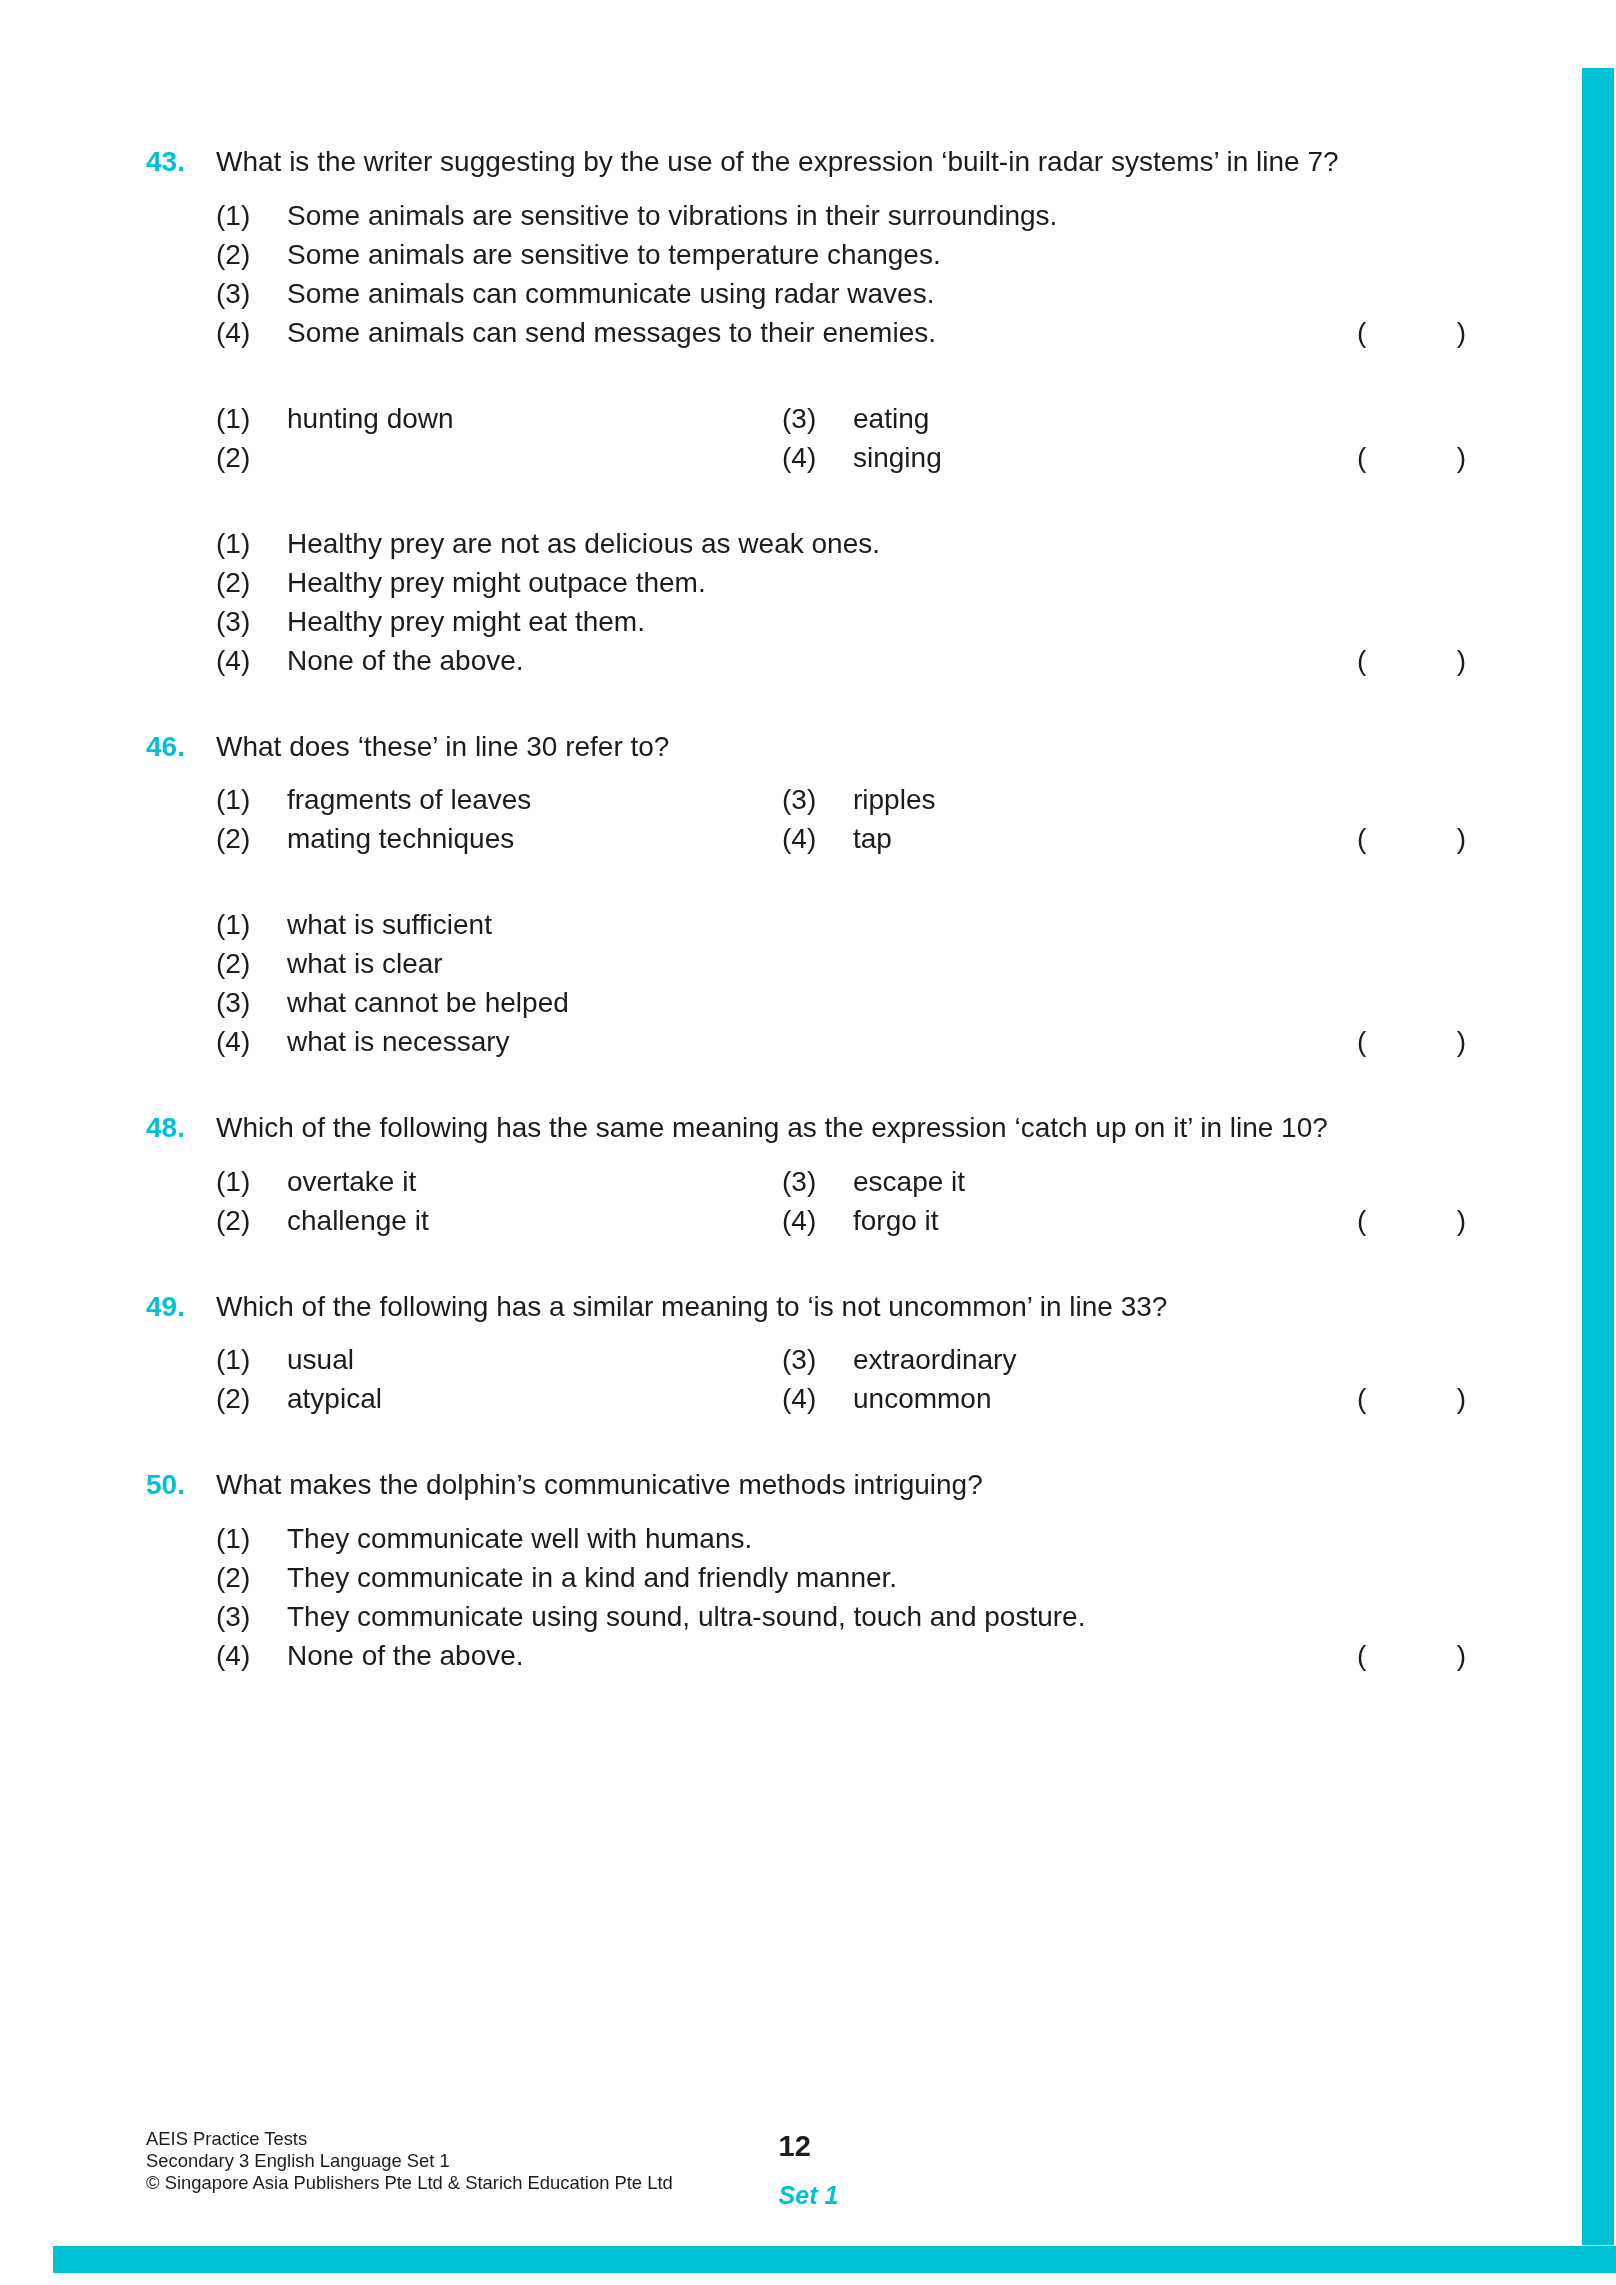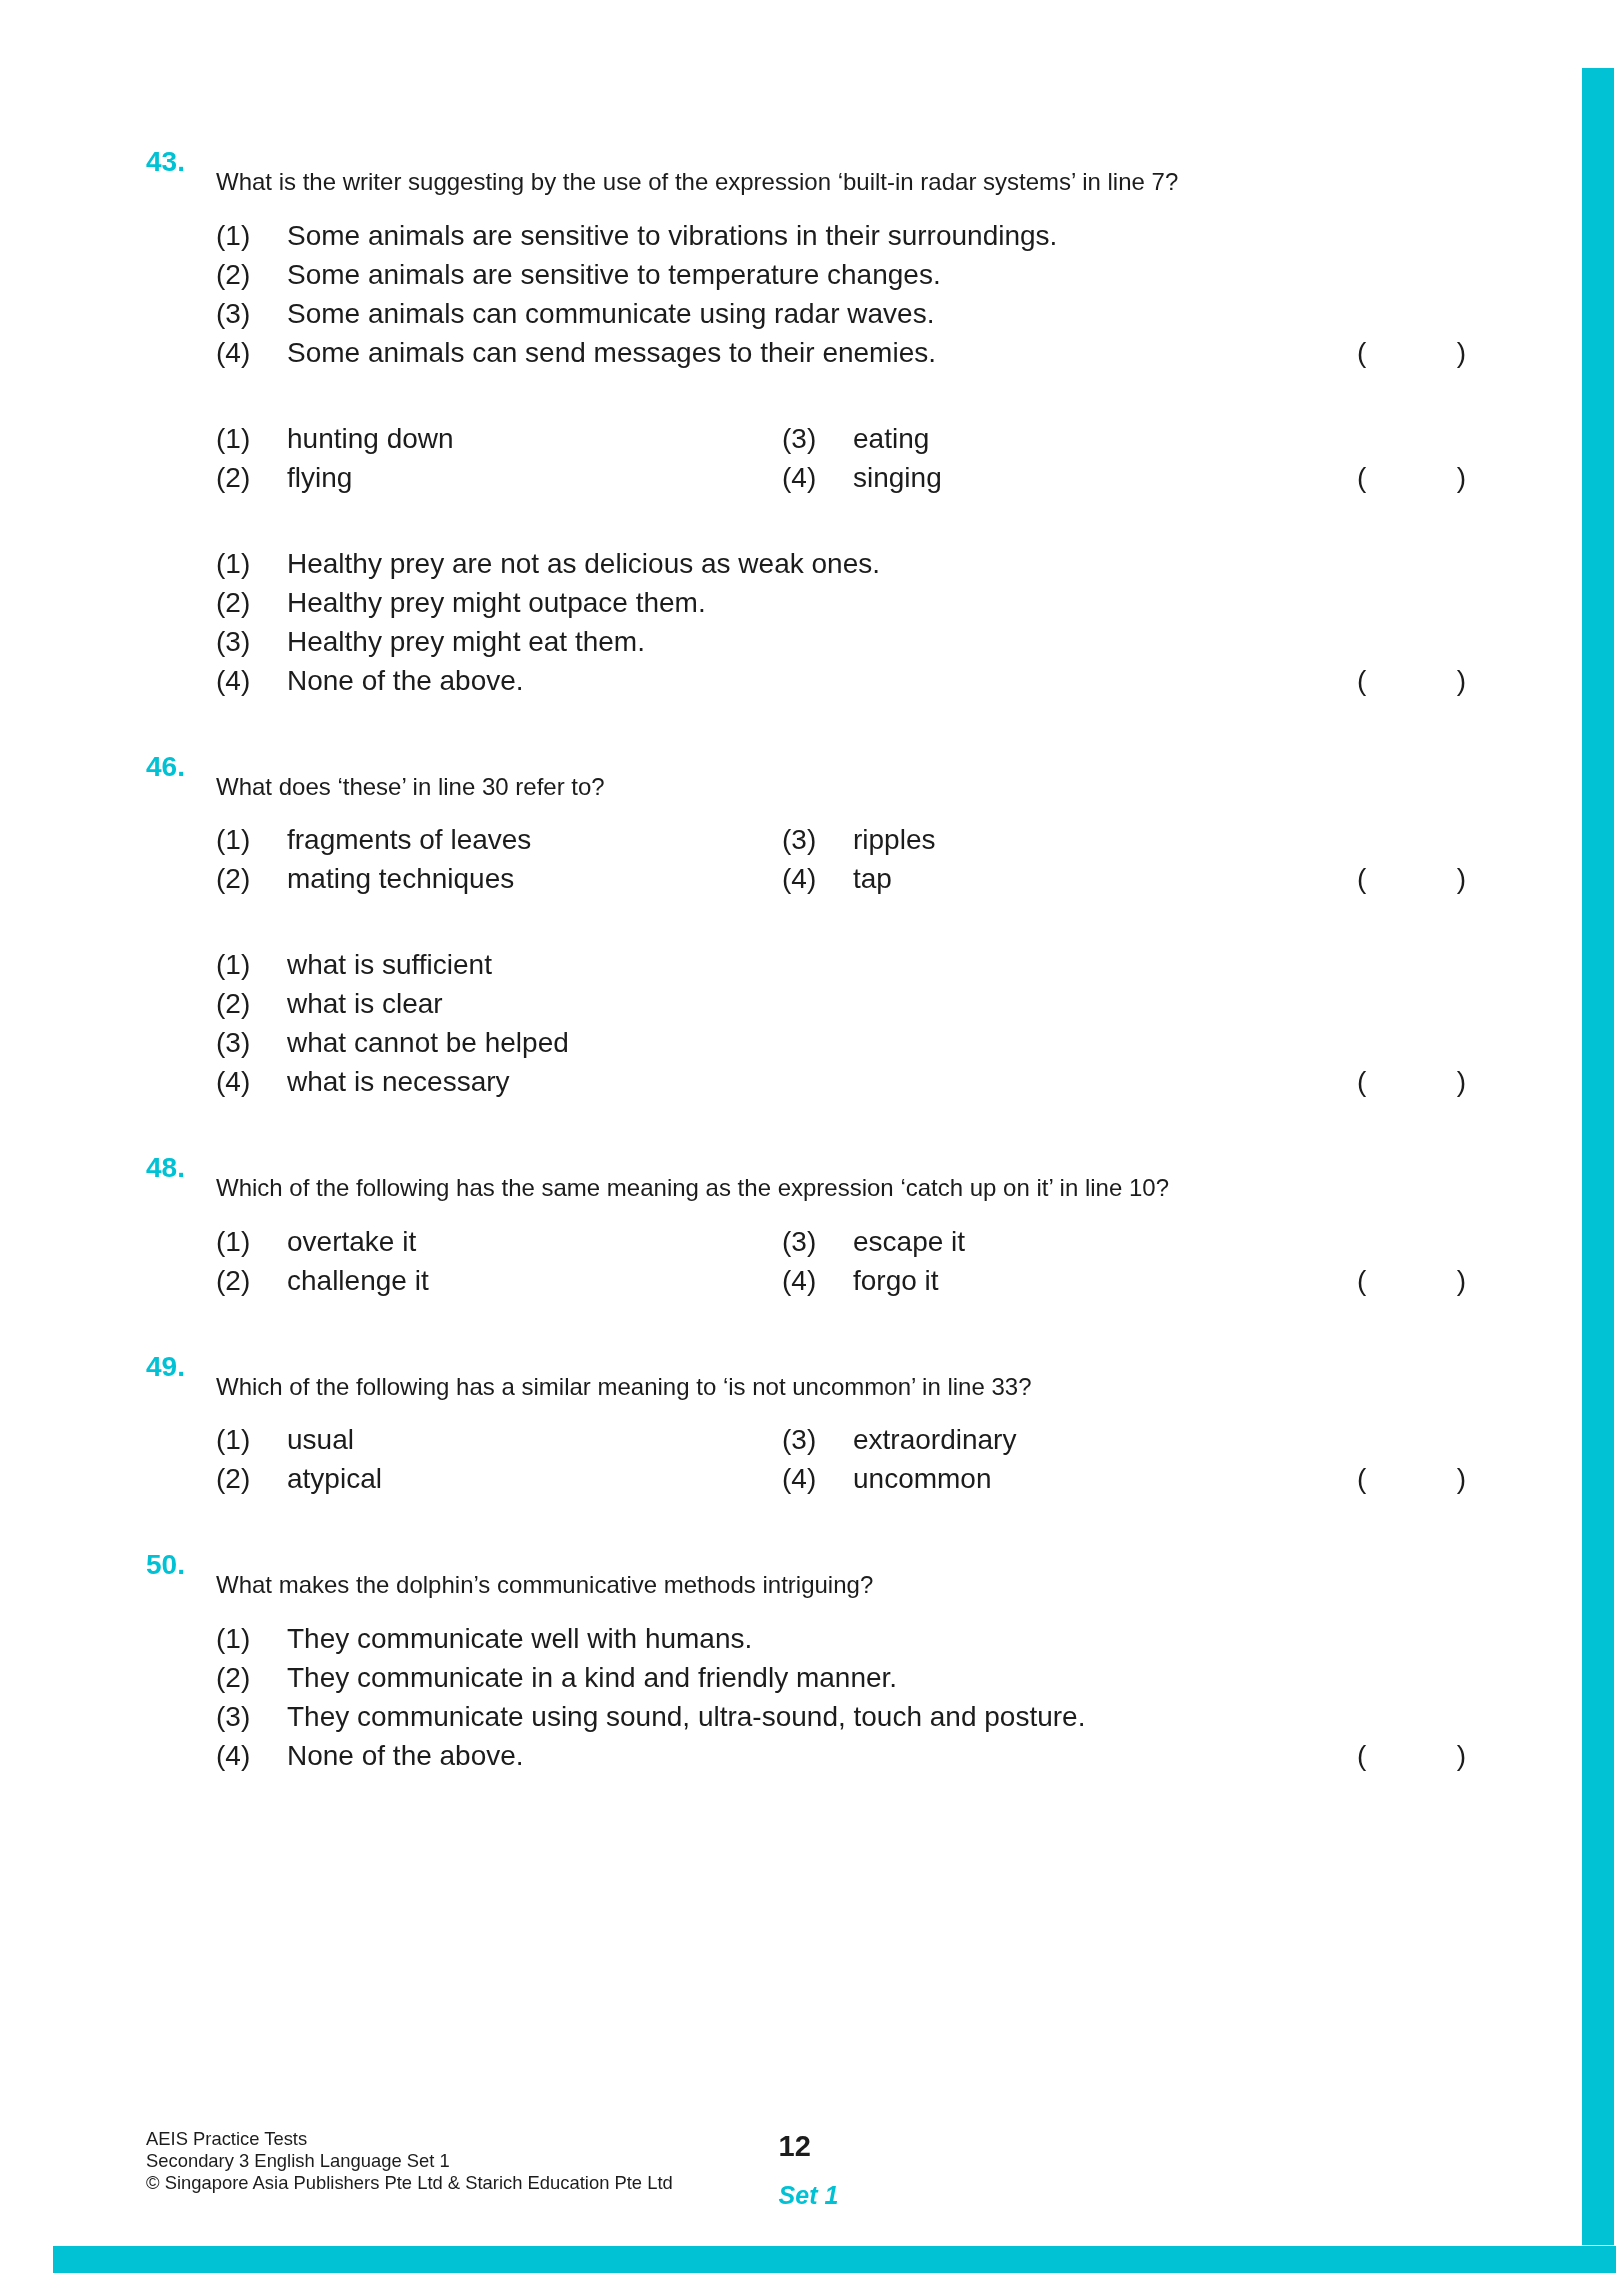--- a/index.html
+++ b/index.html
@@ -33,23 +33,22 @@
   }
   .question { margin-bottom: 47px; }
   .q-head { display: flex; }
   .q-num {
     flex: 0 0 70px; width: 70px;
     font-size: 28px; line-height: 39px; font-weight: bold;
     color: var(--accent);
   }
   .q-text {
     flex: 1;
-    font-size: 24px; line-height: 39px;
+    font-size: 28px; line-height: 39px;
     text-align: justify;
-    margin-top: 20px;
   }
   .q-body { position: relative; margin-top: 14.6px; padding-left: 70px; }
   .options { padding-right: 136px; }
   .option { display: flex; font-size: 28px; line-height: 39px; }
   .opt-num { flex: 0 0 71px; width: 71px; }
   .opt-text { flex: 1; }
   
   .options.cols {
     display: grid;
     grid-template-columns: 566px 1fr;
@@ -123,21 +122,20 @@
   <div class="question">
     <div class="q-body">
       <div class="options cols">
   <div class="option">
     <span class="opt-num">(1)</span>
     <span class="opt-text">hunting down</span>
   </div>
 
   <div class="option">
     <span class="opt-num">(2)</span>
-    <span class="opt-text">flying</span>
   </div>
 
   <div class="option">
     <span class="opt-num">(3)</span>
     <span class="opt-text">eating</span>
   </div>
 
   <div class="option">
     <span class="opt-num">(4)</span>
     <span class="opt-text">singing</span>

